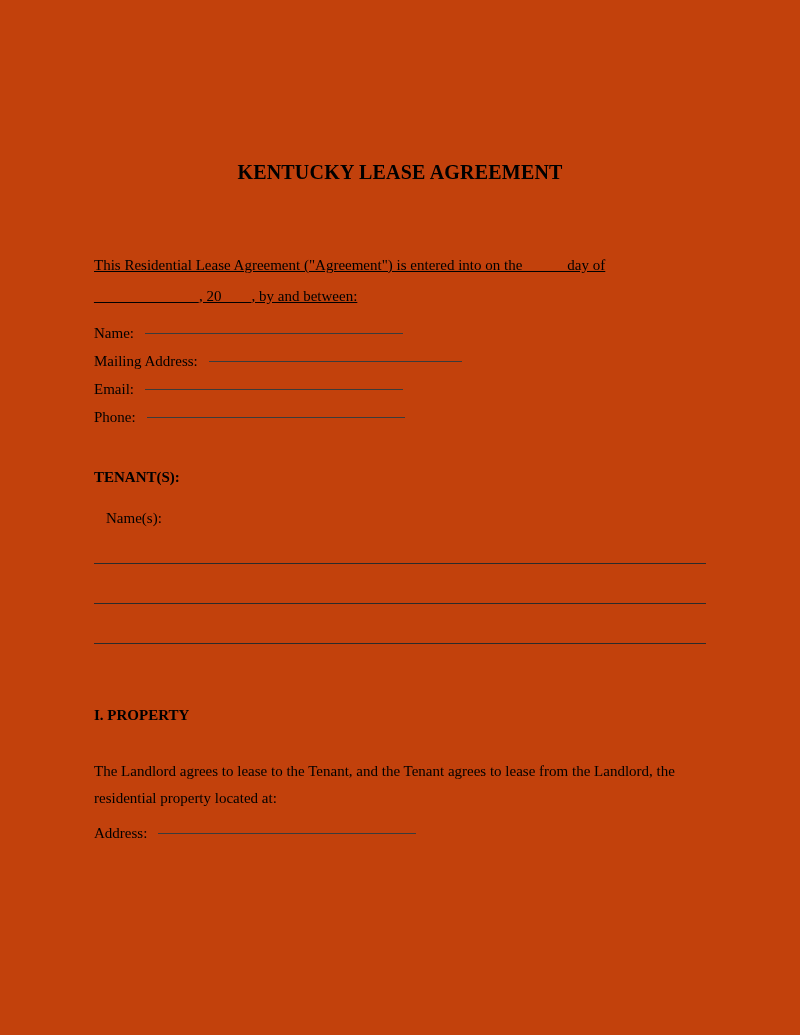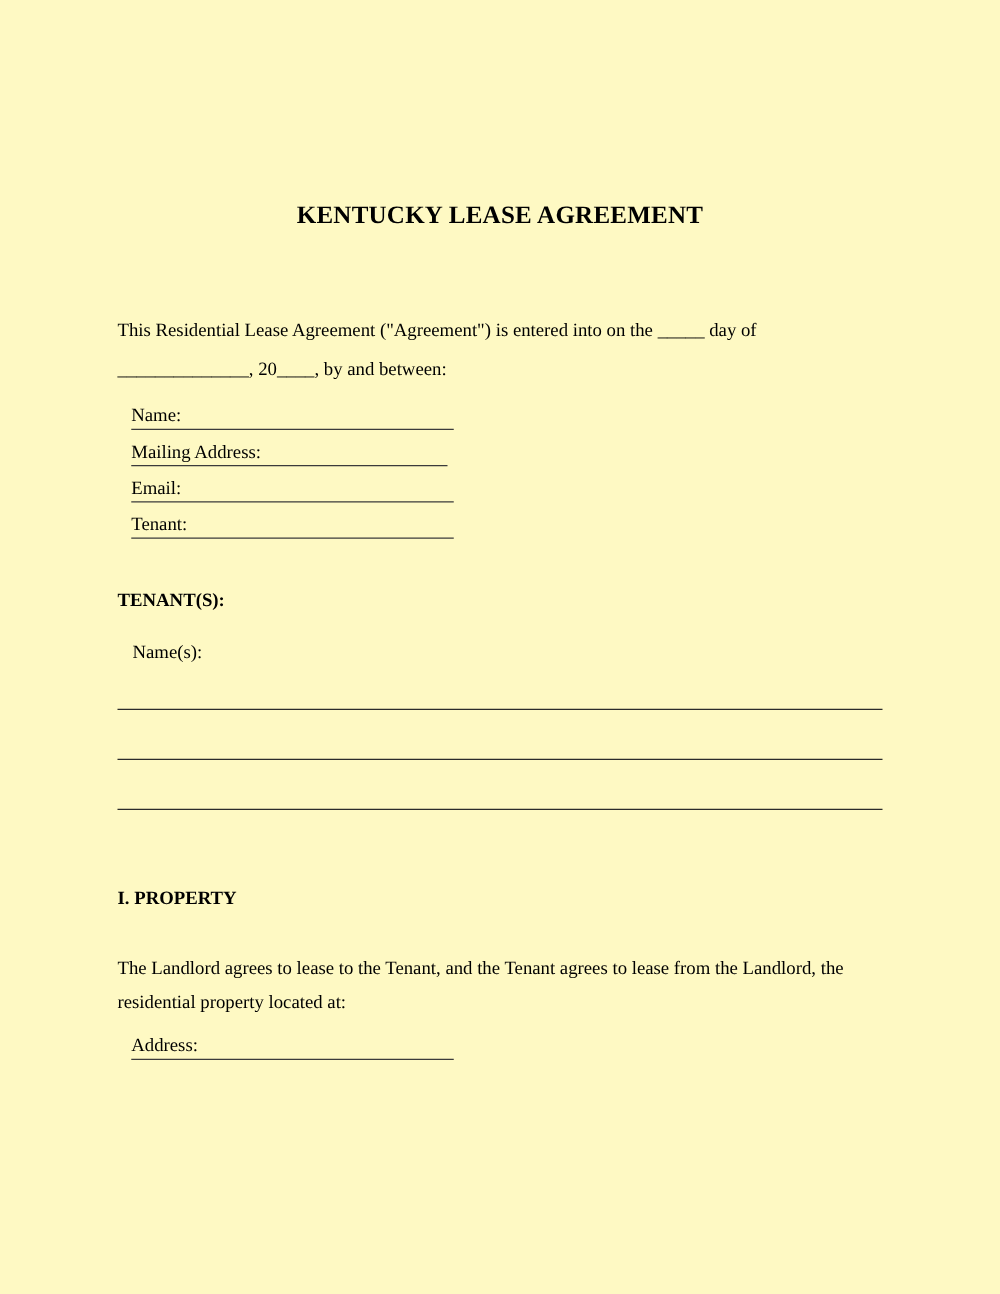--- a/index.html
+++ b/index.html
@@ -8,21 +8,21 @@
     background: #ffffff;
   }
   body {
     font-family: "Liberation Serif", "DejaVu Serif", serif;
     color: #000000;
   }
   .page {
     position: relative;
     width: 800px;
     height: 1035px;
-    background: #fef9c3;
+    background: #c2410c;
     overflow: hidden;
     box-sizing: border-box;
   }
   .content {
     position: absolute;
     left: 94px;
     top: 0;
     width: 612px;
   }
 
@@ -37,41 +37,41 @@
     line-height: 1.2;
   }
 
   
   .intro {
     margin: 0;
     padding-top: 66px;
     font-size: 15px;
     line-height: 31px;
     text-align: left;
+    text-decoration: underline;
   }
 
   
   .section-heading {
     font-weight: bold;
     font-size: 15px;
     line-height: 22px;
     margin: 0;
   }
   .landlord-heading { padding-top: 35px; }
   .tenant-heading   { padding-top: 35px; }
   .property-heading { padding-top: 60px; }
 
   
   .field-row {
     display: flex;
     align-items: baseline;
     font-size: 15px;
     line-height: 28px;
     white-space: nowrap;
-    flex-direction: column;
   }
   .field-row.first { margin-top: 7px; }
   .field-label { flex: 0 0 auto; }
   .field-rule {
     flex: 0 0 auto;
     display: inline-block;
     height: 0;
     border-bottom: 1.6px solid #3b3b3b;
     margin-left: 11px;
     position: relative;
@@ -127,21 +127,21 @@
       <span class="field-label">Mailing Address:</span>
       <span class="field-rule rule-w253"></span>
     </div>
 
     <div class="field-row">
       <span class="field-label">Email:</span>
       <span class="field-rule rule-w258"></span>
     </div>
 
     <div class="field-row">
-      <span class="field-label">Tenant:</span>
+      <span class="field-label">Phone:</span>
       <span class="field-rule rule-w258"></span>
     </div>
 
     <div class="section-heading tenant-heading">TENANT(S):</div>
 
     <div class="tenant-name-label">Name(s):</div>
 
     <div class="blank-lines">
       <div class="blank-line"></div>
       <div class="blank-line"></div>

